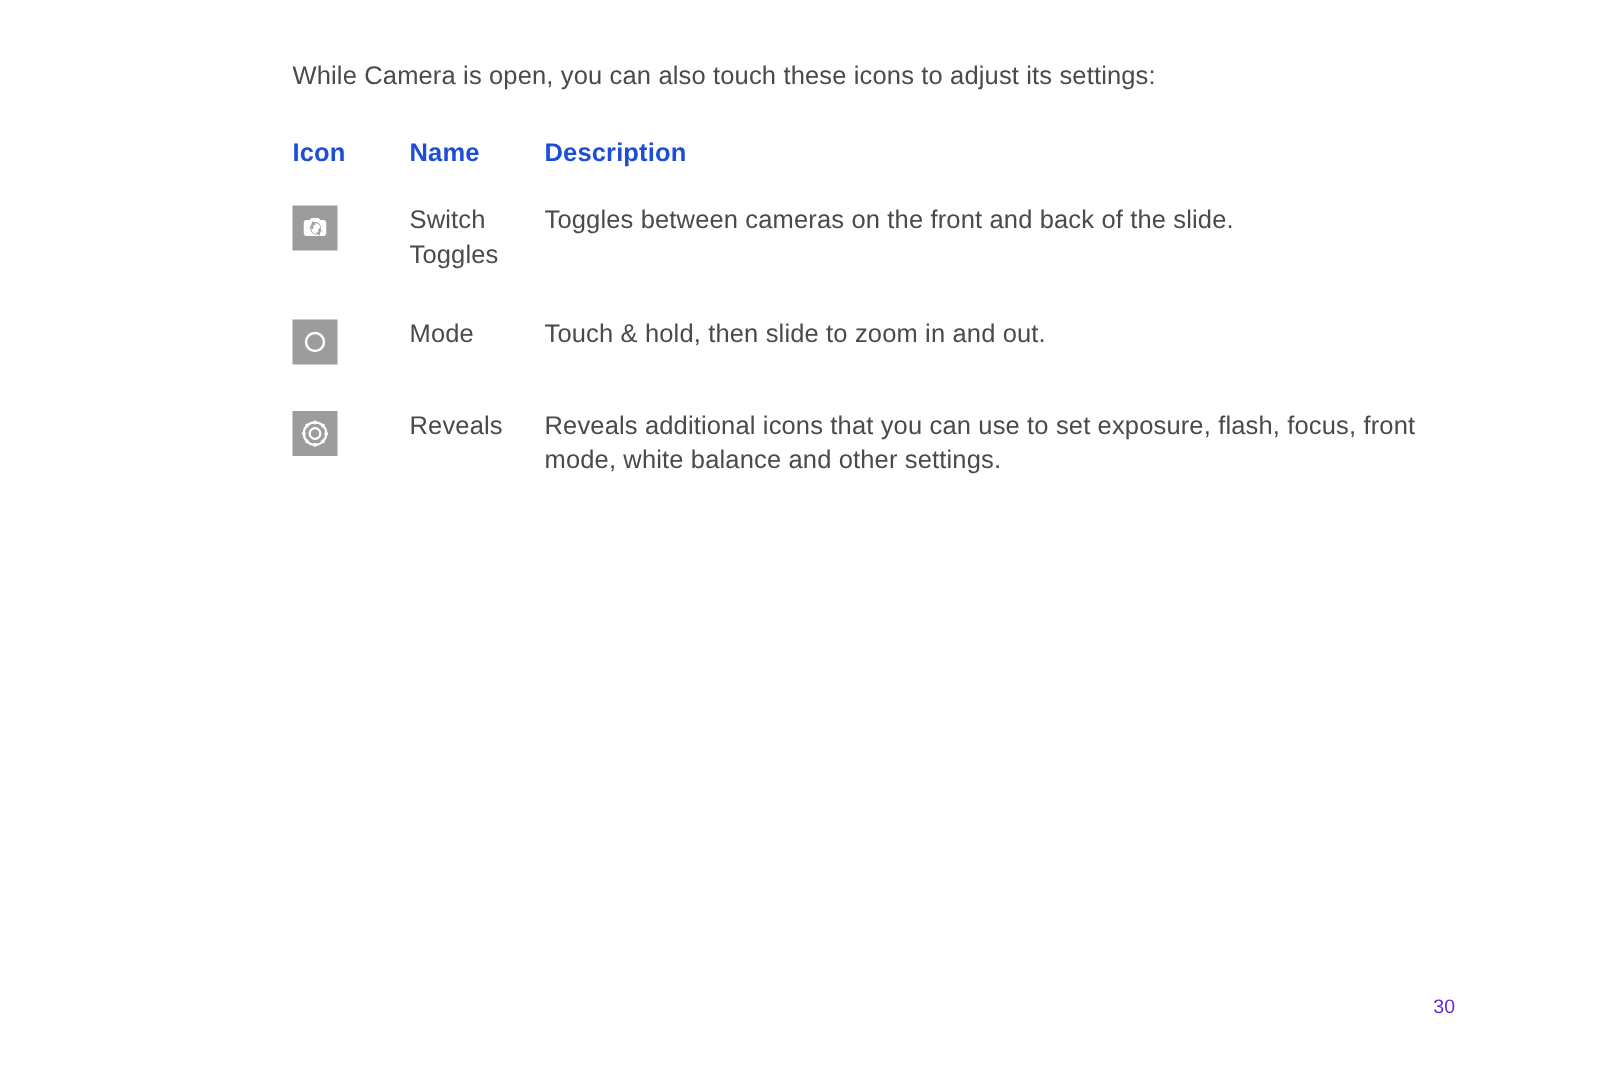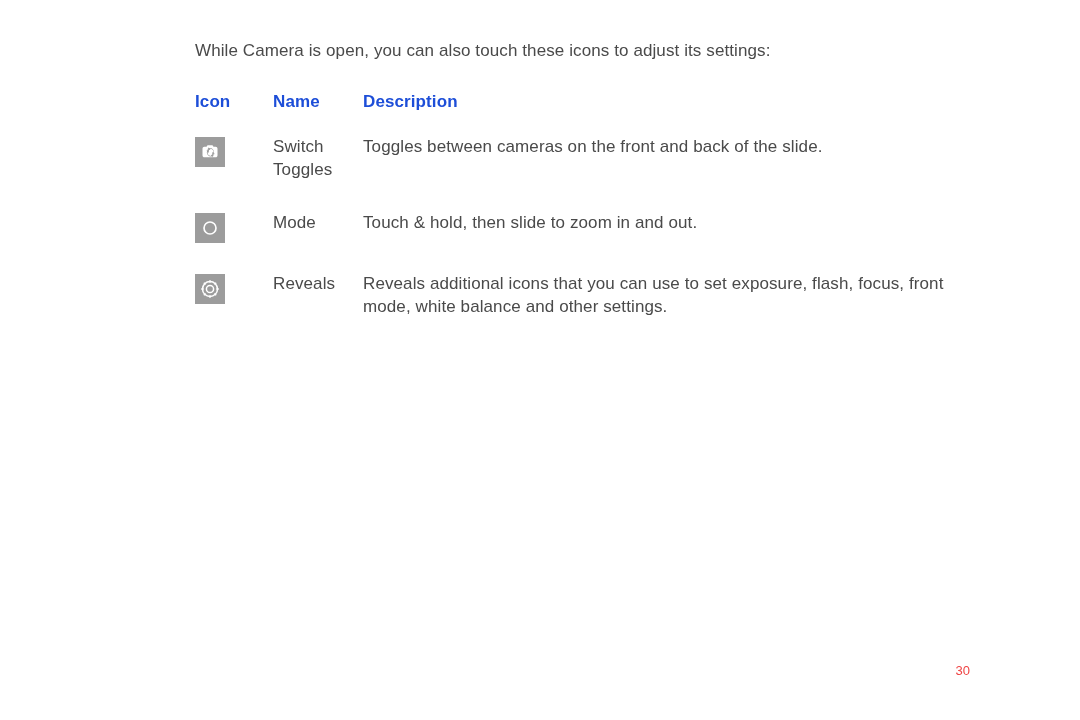--- a/index.html
+++ b/index.html
@@ -53,21 +53,21 @@
     align-items: center;
     justify-content: center;
     margin-top: 1px;
   }
   .icon-box svg { display: block; }
   .page-number {
     position: absolute;
     right: 110px;
     bottom: 40px;
     font-size: 13px;
-    color: #ef4444;
+    color: #6d28d9;
   }
 </style>
 </head>
 <body>
 
 <div class="page">
 
   <p class="intro">While Camera is open, you can also touch these icons to adjust its settings:</p>
 
   <table class="icon-table">

